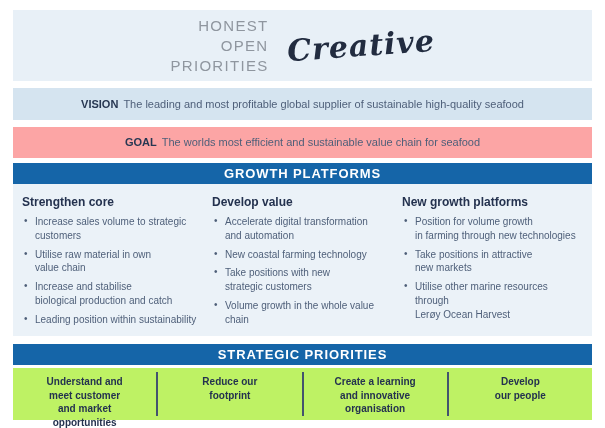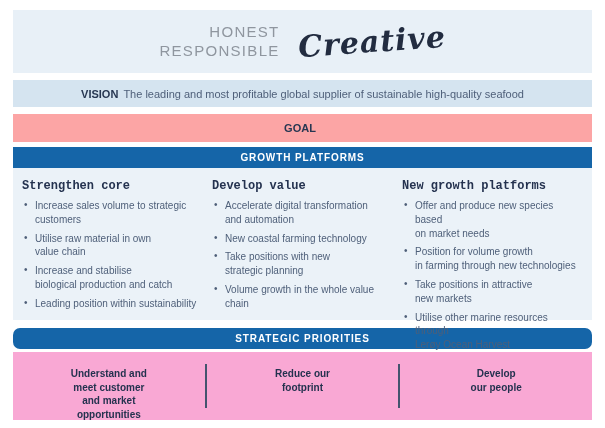--- a/index.html
+++ b/index.html
@@ -11,56 +11,58 @@
   .values-words{text-align:right;color:#8f969f;font-size:15px;letter-spacing:1.3px;line-height:1.32;}
   .creative{font-family:"DejaVu Serif",serif;font-style:italic;font-weight:700;font-size:30px;color:#222c40;margin-left:18px;transform:rotate(-4deg);letter-spacing:1px;}
 
   
   .band{height:42px;display:flex;align-items:center;justify-content:center;font-size:11px;color:#4e5f79;}
   .band .band-label{font-weight:700;color:#273752;margin-right:5px;}
   .band-vision{background:#d5e4f0;margin-bottom:7px;}
   .band-goal{background:#fca5a5;margin-bottom:5px;}
 
   
-  .title-band{height:21px;background:#1565a8;color:#ffffff;display:flex;align-items:center;justify-content:center;font-size:10px;font-weight:700;letter-spacing:0.9px;flex:none;}
-  .title-band.strategic{margin-bottom:3px;border-radius:7px;}
+  .title-band{height:21px;background:#1565a8;color:#ffffff;display:flex;align-items:center;justify-content:center;font-size:13px;font-weight:700;letter-spacing:0.9px;flex:none;}
+  .title-band.strategic{margin-bottom:3px;}
 
   
   .content{background:#ebf2f8;height:152px;box-sizing:border-box;padding:11px 0 0 9px;display:flex;margin-bottom:8px;flex:none;}
   .gp-col{width:191px;box-sizing:border-box;padding-right:10px;}
-  .gp-col .col-heading{margin:0 0 6px 0;font-size:12px;font-weight:700;color:#24324f;font-family:Liberation Mono, monospace;}
+  .gp-col .col-heading{margin:0 0 6px 0;font-size:12px;font-weight:700;color:#24324f;}
   .gp-col ul{margin:0;padding:0;list-style:none;}
   .gp-col li{position:relative;padding-left:13px;font-size:10px;line-height:1.38;color:#4e5f79;margin-bottom:5px;white-space:pre-line;}
   .gp-col li::before{content:"\2022";position:absolute;left:2px;top:-1px;color:#4e5f79;}
 
   
-  .priorities{background:#f9a8d4;height:68px;box-sizing:border-box;display:flex;padding:12px 0;flex:none;}
+  .priorities{background:#bef264;height:52px;box-sizing:border-box;display:flex;padding:4px 0;flex:none;}
   .priority{flex:1;text-align:center;font-size:10px;font-weight:700;color:#24324f;line-height:1.35;white-space:pre-line;padding-top:3px;border-right:2px solid #44546e;}
   .priority:last-child{border-right:none;}
 </style>
 </head>
 <body>
 
 <div class="slide">
 
   <div class="header-block">
     <div class="values-words">
       <div>HONEST</div>
-      <div>RESPONSIBLE</div>
+      <div>OPEN</div>
+      <div>PRIORITIES</div>
     </div>
     <div class="creative">Creative</div>
   </div>
 
   <div class="band band-vision">
     <span class="band-label">VISION</span>
     <span>The leading and most profitable global supplier of sustainable high-quality seafood</span>
   </div>
 
   <div class="band band-goal">
     <span class="band-label">GOAL</span>
+    <span>The worlds most efficient and sustainable value chain for seafood</span>
   </div>
 
   <div class="title-band">
     <span>GROWTH PLATFORMS</span>
   </div>
 
   <div class="content">
 
     <div class="gp-col">
       <div class="col-heading">Strengthen core</div>
@@ -75,30 +77,28 @@
       </ul>
     </div>
 
     <div class="gp-col">
       <div class="col-heading">Develop value</div>
       <ul>
         <li>Accelerate digital transformation
 and automation</li>
         <li>New coastal farming technology</li>
         <li>Take positions with new
-strategic planning</li>
+strategic customers</li>
         <li>Volume growth in the whole value chain</li>
       </ul>
     </div>
 
     <div class="gp-col">
       <div class="col-heading">New growth platforms</div>
       <ul>
-        <li>Offer and produce new species based
-on market needs</li>
         <li>Position for volume growth
 in farming through new technologies</li>
         <li>Take positions in attractive
 new markets</li>
         <li>Utilise other marine resources through
 Lerøy Ocean Harvest</li>
       </ul>
     </div>
 
   </div>
@@ -107,17 +107,20 @@
     <span>STRATEGIC PRIORITIES</span>
   </div>
 
   <div class="priorities">
     <div class="priority">Understand and
 meet customer
 and market
 opportunities</div>
     <div class="priority">Reduce our
 footprint</div>
+    <div class="priority">Create a learning
+and innovative
+organisation</div>
     <div class="priority">Develop
 our people</div>
   </div>
 
 </div>
 
 </body></html>

